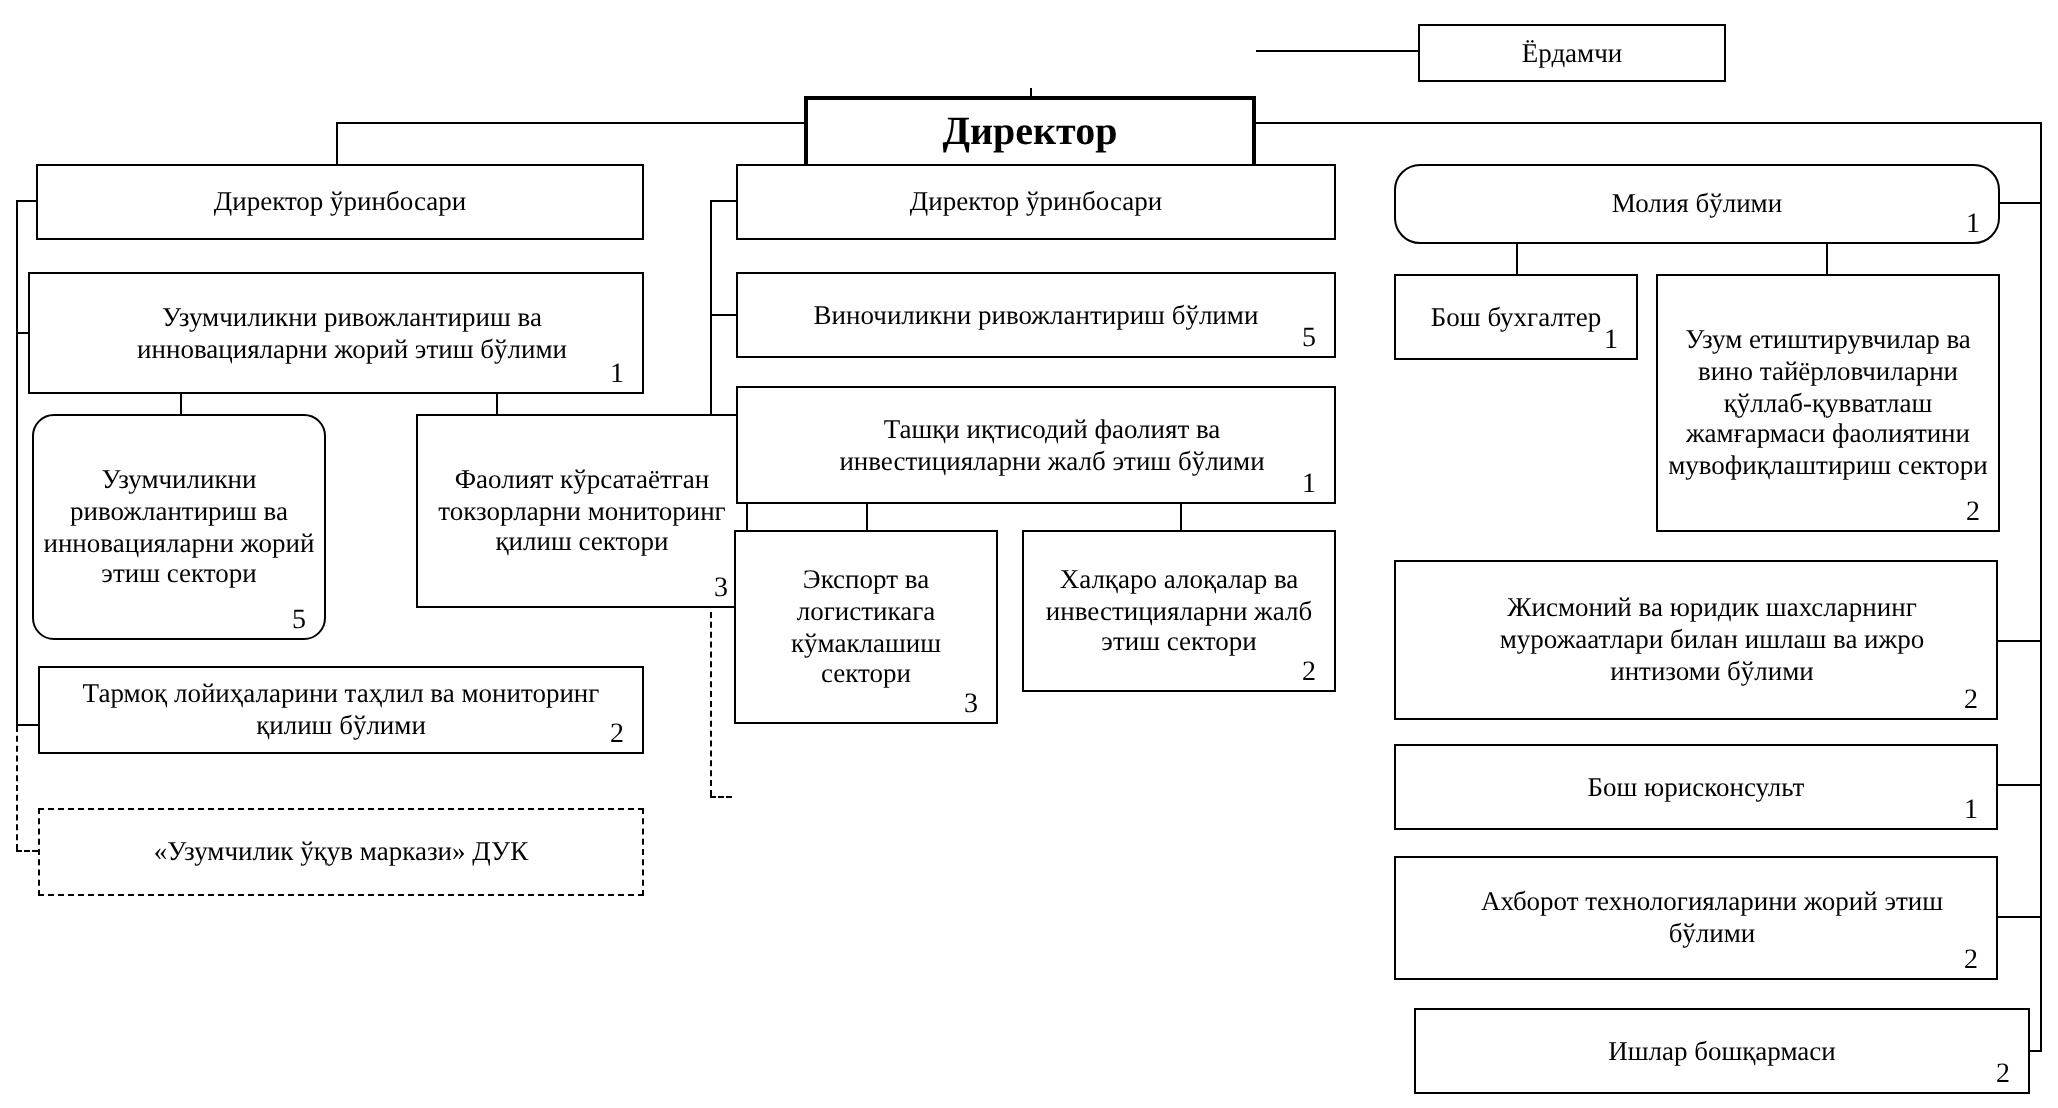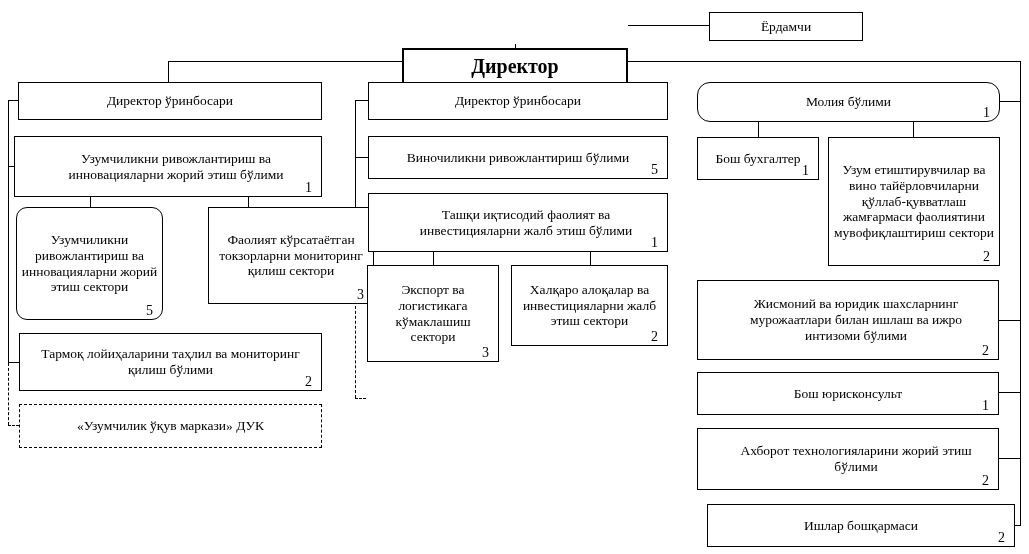--- a/index.html
+++ b/index.html
@@ -85,21 +85,21 @@
   <div class="box p4" style="left:16px;top:207px;width:147px;height:113px;border-radius:11px;">
     <span class="lbl">Узумчиликни ривожлантириш ва инновацияларни жорий этиш сектори</span>
     <span class="num">5</span>
   </div>
 
   <div class="box p4" style="left:176px;top:207px;width:166px;height:97px;margin-left:32px;">
     <span class="lbl">Фаолият кўрсатаётган токзорларни мониторинг қилиш сектори</span>
     <span class="num">3</span>
   </div>
 
-  <div class="box" style="left:19px;top:333px;width:303px;height:58px;">
+  <div class="box" style="left:19px;top:333px;width:303px;height:44px;">
     <span class="lbl">Тармоқ лойиҳаларини таҳлил ва мониторинг қилиш бўлими</span>
     <span class="num">2</span>
   </div>
 
   <div class="box dashed" style="left:19px;top:404px;width:303px;height:44px;">
     <span class="lbl">«Узумчилик ўқув маркази» ДУК</span>
   </div>
 
   <div class="box" style="left:368px;top:82px;width:300px;height:38px;">
     <span class="lbl">Директор ўринбосари</span>

